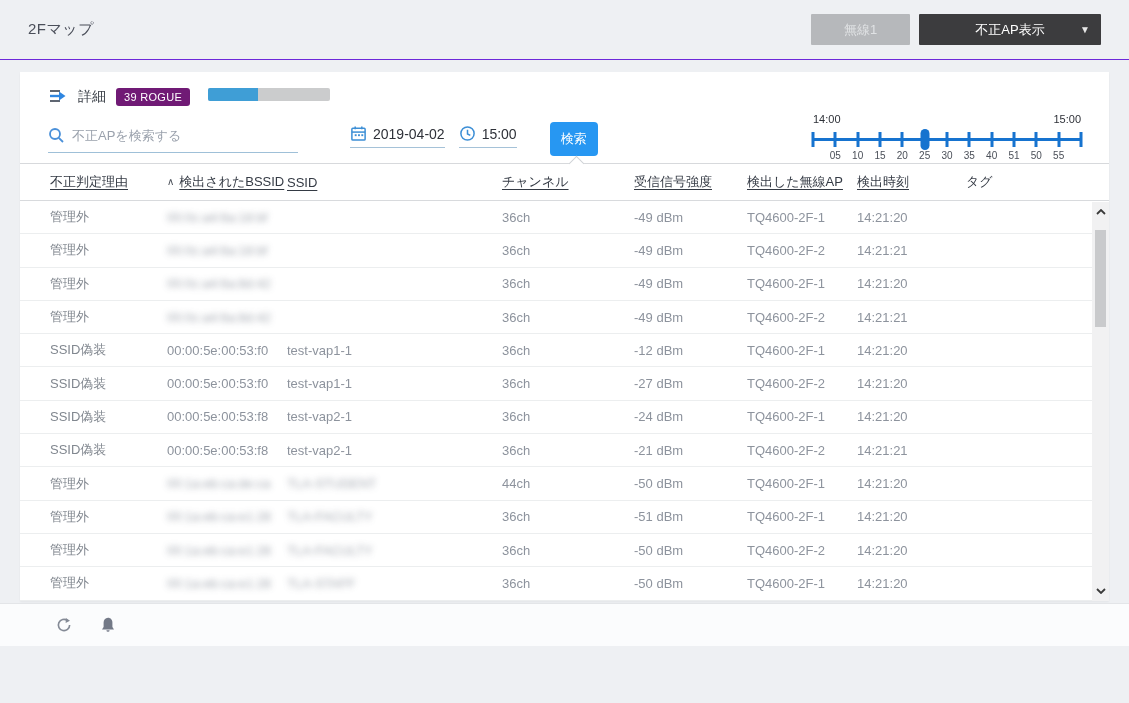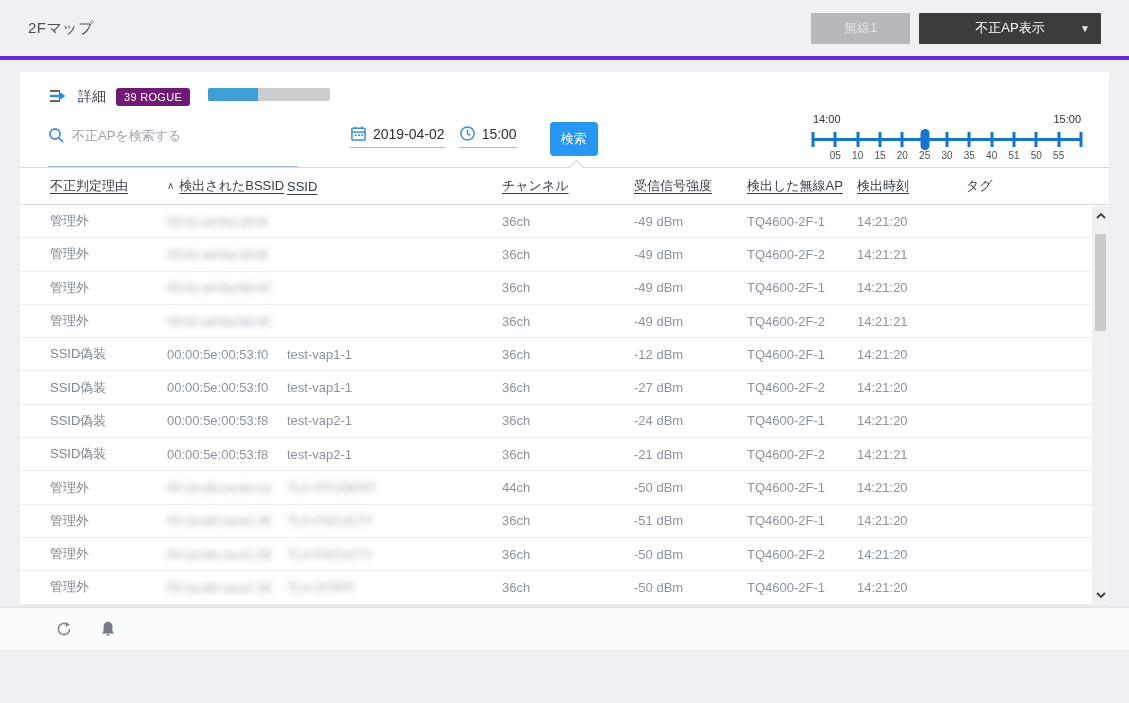--- a/index.html
+++ b/index.html
@@ -2,36 +2,36 @@
 <html><head>
 <meta charset="utf-8">
 <style>
   * { margin:0; padding:0; box-sizing:border-box; }
   html,body { width:1129px; height:703px; }
   body {
     font-family:"Liberation Sans","DejaVu Sans",sans-serif;
     background:#eef0f3; color:#3f4450; overflow:hidden;
   }
   
-  .topbar { height:60px; padding:0 28px; display:flex; align-items:center; border-bottom:4px solid #6d28d9; }
+  .topbar { height:60px; padding:0 28px; display:flex; align-items:center; border-bottom:1px solid #6d28d9; }
   .page-title { font-size:15px; color:#4b4f5a; letter-spacing:.5px; }
   .topbar-right { margin-left:auto; display:flex; gap:9px; }
   .btn-wireless { width:99px; height:31px; background:#b6b8bb; color:#e0e2e4; border:none; font-size:13px; border-radius:1px; cursor:default; }
   .btn-rogue { width:182px; height:31px; background:#3c3c3e; color:#fff; border:none; font-size:13px; border-radius:1px; display:flex; align-items:center; justify-content:center; gap:0; position:relative; cursor:pointer; }
   .btn-rogue .arr { position:absolute; right:11px; font-size:10px; color:#e8e8e8; }
   
   .card { margin:12px 20px 2px; background:#fff; box-shadow:0 1px 2px rgba(0,0,0,.05); padding-bottom:0; }
   .detail-row { padding:16px 28px 0; display:flex; align-items:flex-start; }
   .detail-label { font-size:14px; color:#3c4149; margin-left:8px; }
   .rogue-badge { margin-left:10px; background:#701a75; color:#fff; font-size:11px; padding:3px 8px; border-radius:3px; letter-spacing:.3px; }
   .progress { margin-left:18px; width:122px; height:13px; background:#cbcccd; border-radius:2px; overflow:hidden; }
   .progress-fill { height:100%; background:#3f9ed6; }
   
   .search-row { margin-top:13px; padding:0 28px; display:flex; align-items:flex-start; }
-  .search-group { width:250px; display:flex; align-items:center; gap:7px; border-bottom:1px solid #9fc0d8; padding-bottom:22px; margin-top:8px; }
+  .search-group { width:250px; display:flex; align-items:center; gap:7px; border-bottom:1px solid #9fc0d8; padding-bottom:8px; margin-top:8px; }
   .search-input { border:none; outline:none; flex:1; font-size:13px; color:#555; font-family:inherit; background:transparent; }
   .search-input::placeholder { color:#9aa1ac; }
   .field-group { display:flex; align-items:center; gap:6px; border-bottom:1px solid #a5c2d8; padding-bottom:5px; margin-top:6px; font-size:14px; color:#2e3138; }
   .date-group { margin-left:52px; }
   .time-group { margin-left:14px; }
   .btn-search { margin-left:33px; margin-top:3px; background:#2797f2; color:#fff; border:none; border-radius:4px; font-size:13px; padding:8px 11px; cursor:pointer; }
   .threshold { margin-left:20px; width:242px; position:relative; padding:6px 0 0 16px; }
   .threshold-line1 { display:flex; align-items:center; }
   .threshold-label { font-size:13px; color:#4a4f58; }
   .threshold-sign { margin-left:auto; font-size:14px; color:#222; }

